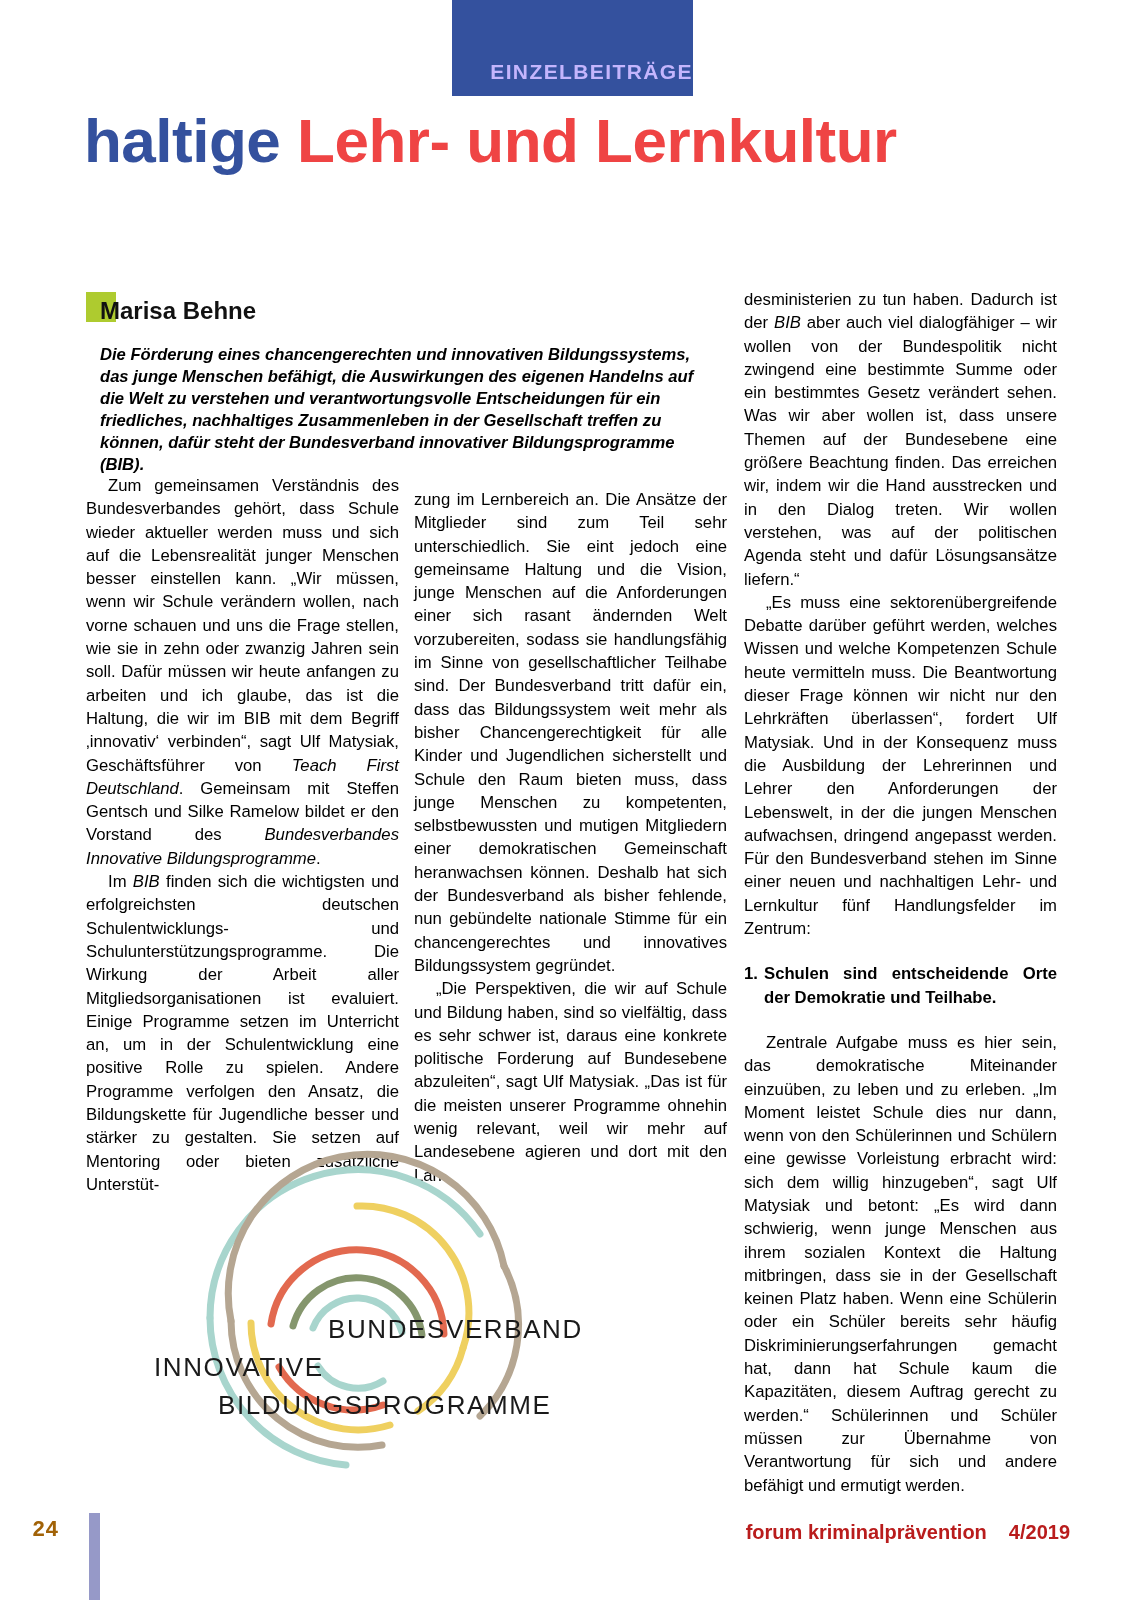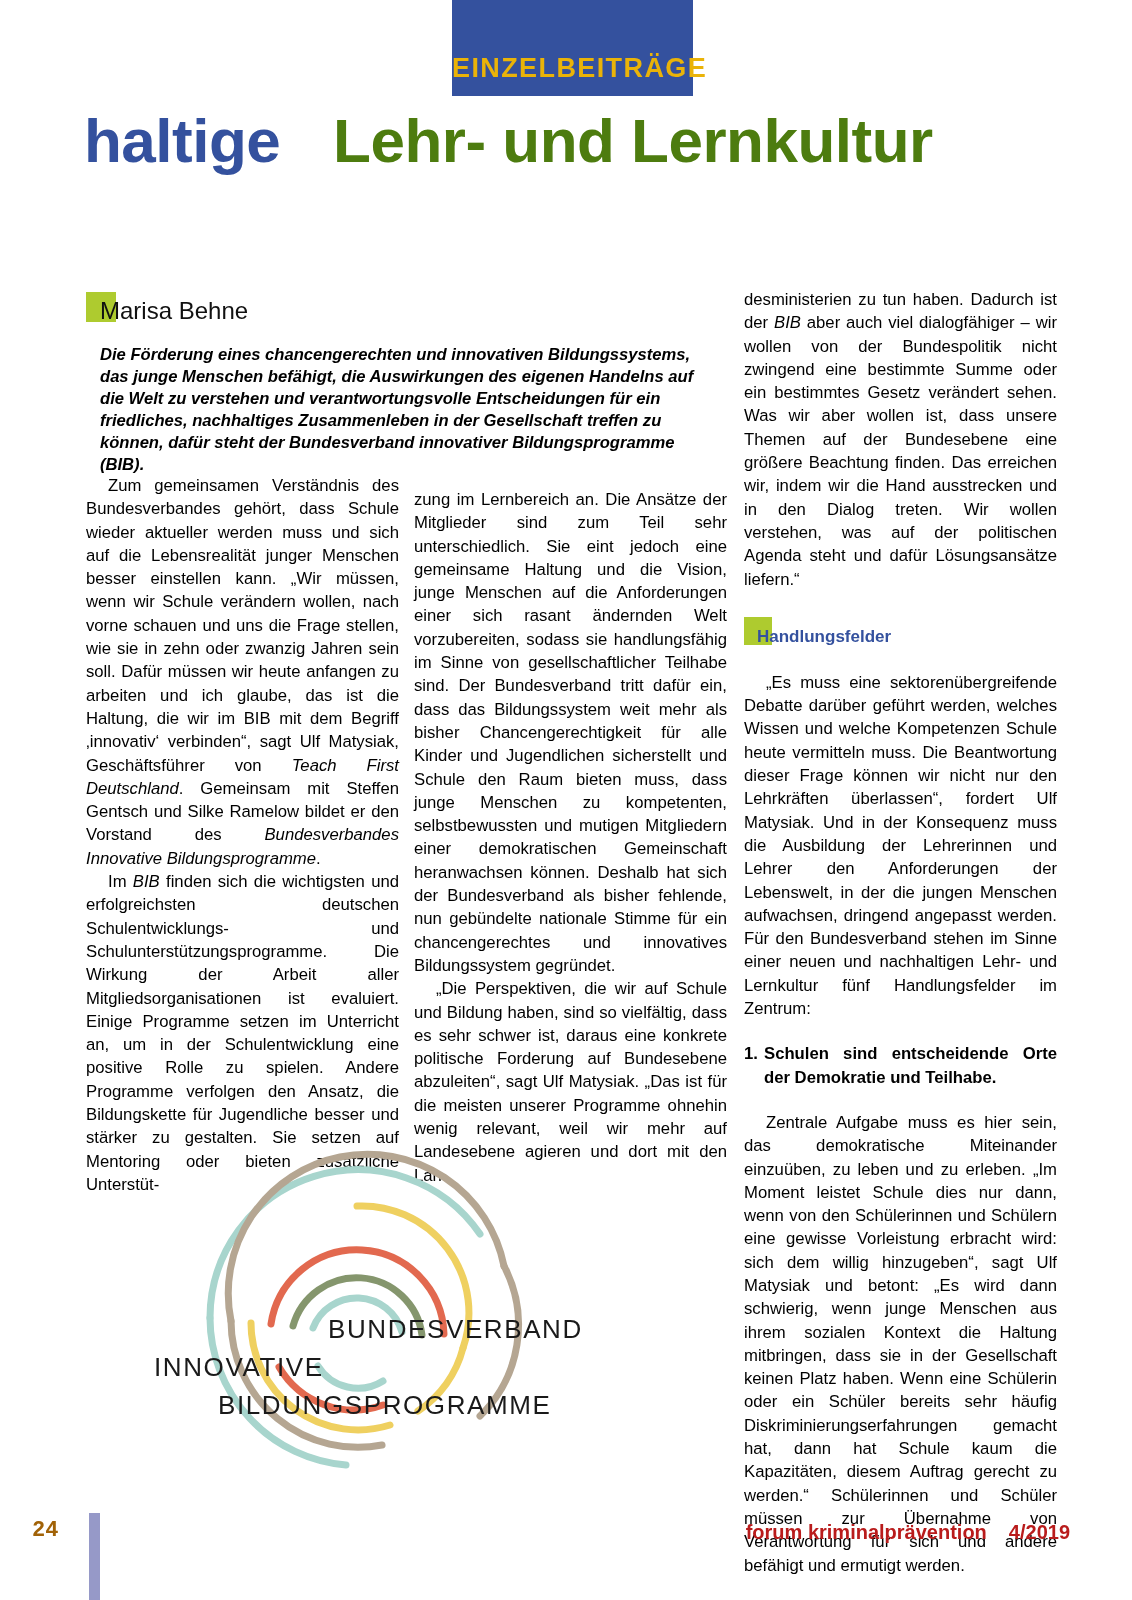--- a/index.html
+++ b/index.html
@@ -25,22 +25,22 @@
     height: 96px;
     background: #34519e;
     box-sizing: border-box;
   }
   .banner-label {
     position: absolute;
     left: 0;
     right: 0;
     bottom: 12px;
     text-align: right;
-    color: #eab308;
-    font-size: 27px;
+    color: #c4b5fd;
+    font-size: 21px;
     font-weight: bold;
     letter-spacing: 1.4px;
     font-family: "Liberation Sans", sans-serif;
   }
 
   
   .title-block {
     position: absolute;
     left: 84px;
     top: 108px;
@@ -48,21 +48,21 @@
   }
   .title-line {
     font-family: "Liberation Sans", sans-serif;
     font-weight: bold;
     font-size: 62px;
     line-height: 1.07;
     letter-spacing: -0.5px;
     color: #34519e;
     white-space: nowrap;
   }
-  .title-accent { color: #4d7c0f; margin-left: 36px; }
+  .title-accent { color: #ef4444; }
 
   
   .author-wrap {
     position: absolute;
     left: 86px;
     top: 292px;
     width: 640px;
   }
   .green-square {
     position: absolute;
@@ -70,21 +70,21 @@
     top: 0;
     width: 30px;
     height: 30px;
     background: #aecb2f;
   }
   .author-name {
     position: relative;
     z-index: 2;
     margin-left: 14px;
     font-size: 24px;
-    font-weight: normal;
+    font-weight: bold;
     line-height: 38px;
     color: #111111;
   }
   .lead {
     position: absolute;
     left: 100px;
     top: 344px;
     width: 620px;
     font-style: italic;
     font-weight: bold;
@@ -220,24 +220,20 @@
 </div>
 
 <div class="col" id="col-mid">
   <p class="noindent">zung im Lernbereich an. Die Ansätze der Mitglieder sind zum Teil sehr unterschiedlich. Sie eint jedoch eine gemeinsame Haltung und die Vision, junge Menschen auf die Anforderungen einer sich rasant ändernden Welt vorzubereiten, sodass sie handlungsfähig im Sinne von gesellschaftlicher Teilhabe sind. Der Bundesverband tritt dafür ein, dass das Bildungssystem weit mehr als bisher Chancengerechtigkeit für alle Kinder und Jugendlichen sicherstellt und Schule den Raum bieten muss, dass junge Menschen zu kompetenten, selbstbewussten und mutigen Mitgliedern einer demokratischen Gemeinschaft heranwachsen können. Deshalb hat sich der Bundesverband als bisher fehlende, nun gebündelte nationale Stimme für ein chancengerechtes und innovatives Bildungssystem gegründet.</p>
   <p>„Die Perspektiven, die wir auf Schule und Bildung haben, sind so vielfältig, dass es sehr schwer ist, daraus eine konkrete politische Forderung auf Bundesebene abzuleiten“, sagt Ulf Matysiak. „Das ist für die meisten unserer Programme ohnehin wenig relevant, weil wir mehr auf Landesebene agieren und dort mit den Lan-</p>
 </div>
 
 <div class="col" id="col-right">
   <p class="noindent"><span>desministerien zu tun haben. Dadurch ist der </span><em>BIB</em><span> aber auch viel dialogfähiger – wir wollen von der Bundespolitik nicht zwingend eine bestimmte Summe oder ein bestimmtes Gesetz verändert sehen. Was wir aber wollen ist, dass unsere Themen auf der Bundesebene eine größere Beachtung finden. Das erreichen wir, indem wir die Hand ausstrecken und in den Dialog treten. Wir wollen verstehen, was auf der politischen Agenda steht und dafür Lösungsansätze liefern.“</span></p>
 
-  <div class="subhead-wrap">
-    <div class="subhead-square"></div>
-    <div class="subhead-text">Handlungsfelder</div>
-  </div>
 
   <p>„Es muss eine sektorenübergreifende Debatte darüber geführt werden, welches Wissen und welche Kompetenzen Schule heute vermitteln muss. Die Beantwortung dieser Frage können wir nicht nur den Lehrkräften überlassen“, fordert Ulf Matysiak. Und in der Konsequenz muss die Ausbildung der Lehrerinnen und Lehrer den Anforderungen der Lebenswelt, in der die jungen Menschen aufwachsen, dringend angepasst werden. Für den Bundesverband stehen im Sinne einer neuen und nachhaltigen Lehr- und Lernkultur fünf Handlungsfelder im Zentrum:</p>
 
   <div class="num-item">
     <span class="num">1.</span>
     <span class="num-body">Schulen sind entscheidende Orte der Demokratie und Teilhabe.</span>
   </div>
 
   <p>Zentrale Aufgabe muss es hier sein, das demokratische Miteinander einzuüben, zu leben und zu erleben. „Im Moment leistet Schule dies nur dann, wenn von den Schülerinnen und Schülern eine gewisse Vorleistung erbracht wird: sich dem willig hinzugeben“, sagt Ulf Matysiak und betont: „Es wird dann schwierig, wenn junge Menschen aus ihrem sozialen Kontext die Haltung mitbringen, dass sie in der Gesellschaft keinen Platz haben. Wenn eine Schülerin oder ein Schüler bereits sehr häufig Diskriminierungserfahrungen gemacht hat, dann hat Schule kaum die Kapazitäten, diesem Auftrag gerecht zu werden.“ Schülerinnen und Schüler müssen zur Übernahme von Verantwortung für sich und andere befähigt und ermutigt werden.</p>
 </div>

